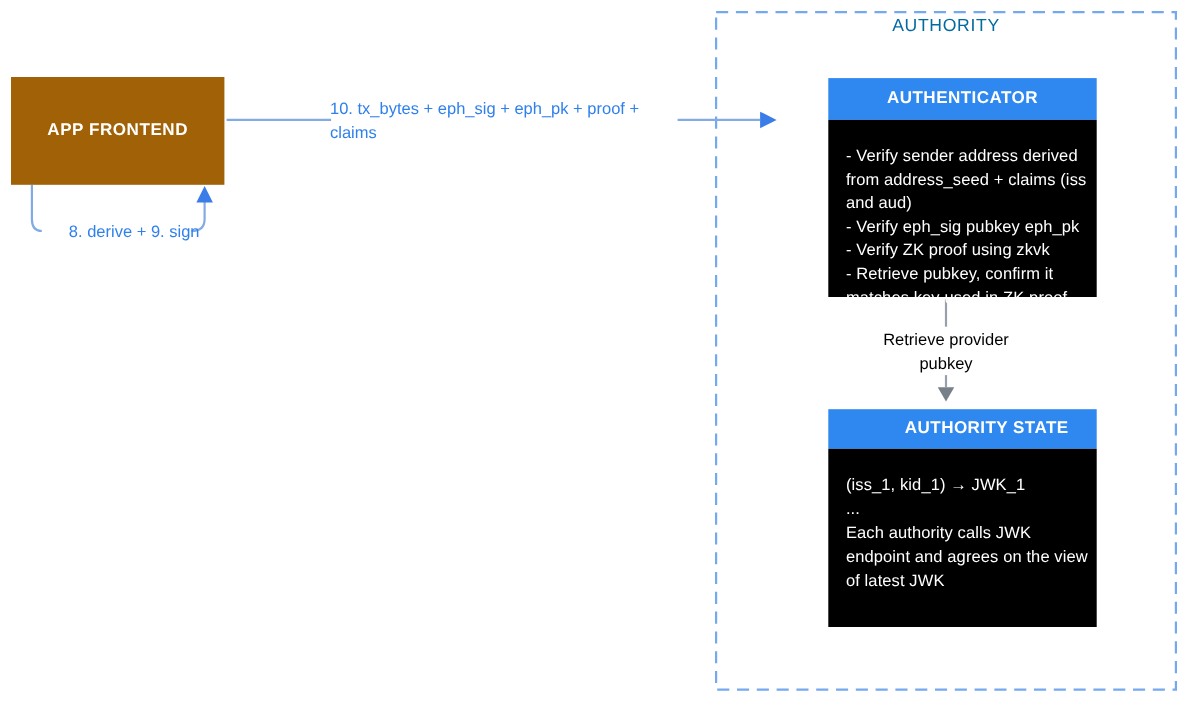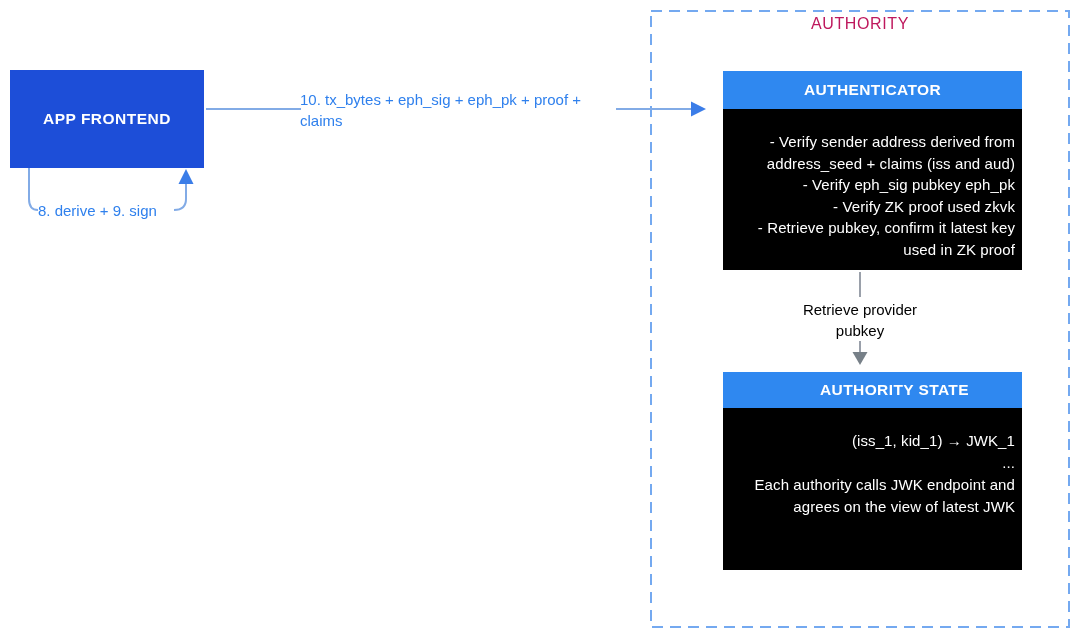--- a/index.html
+++ b/index.html
@@ -18,80 +18,79 @@
     position: absolute;
     left: 0; top: 0;
     width: 1080px; height: 640px;
     pointer-events: none;
   }
 
   
   .app-frontend {
     left: 10px; top: 70px;
     width: 194px; height: 98px;
-    background: #1d4ed8;
+    background: #a16207;
     color: #ffffff;
     display: flex; align-items: center; justify-content: center;
     font-size: 15.5px; font-weight: 600; letter-spacing: 0.5px;
   }
 
   
   .tx-label {
     left: 300px; top: 89px; width: 320px;
     text-align: left;
     color: #2F80ED;
     font-size: 15px; font-weight: 500;
     line-height: 21px;
   }
   .loop-label {
-    left: 38px; top: 201px; width: 136px;
-    text-align: left;
+    left: 54px; top: 201px; width: 136px;
+    text-align: center;
     color: #2F80ED;
     font-size: 15px; font-weight: 500;
     line-height: 19px;
     white-space: nowrap;
   }
   .retrieve-label {
     left: 780px; top: 299px; width: 160px;
     text-align: center;
     color: #000000;
     font-size: 15px; font-weight: 400;
     line-height: 21px;
   }
 
   
   .authority-title {
     left: 650px; top: 15px; width: 420px;
     text-align: center;
-    color: #be185d;
+    color: #0369a1;
     font-size: 16px; font-weight: 500;
     letter-spacing: 0.6px;
   }
 
   
   .node-box {
-    left: 723px;
-    width: 299px;
-    text-align: right;
+    left: 753px;
+    width: 244px;
   }
   .node-box .node-header {
     height: 38px;
     background: #2F88F0;
     color: #ffffff;
     display: flex; align-items: center; justify-content: center;
     font-size: 15.5px; font-weight: 600; letter-spacing: 0.4px;
   }
   .node-box .node-body {
     background: #000000;
     color: #ffffff;
     font-size: 15px;
     font-weight: 500;
     letter-spacing: 0.1px;
     box-sizing: border-box;
-    padding: 22px 7px 0 3px;
+    padding: 22px 7px 0 16px;
   }
   .authenticator { top: 71px; }
   .authenticator .node-body { height: 161px; line-height: 21.5px; }
   .authority-state { top: 372px; }
   .authority-state .node-header { height: 36px; padding-left: 44px; }
   .authority-state .node-body { height: 162px; line-height: 22px; }
 </style>
 </head>
 <body>
 
@@ -122,22 +121,22 @@
 
   <div class="abs loop-label">8. derive + 9. sign</div>
 
   <div class="abs authority-title">AUTHORITY</div>
 
   <div class="abs node-box authenticator">
     <div class="node-header">AUTHENTICATOR</div>
     <div class="node-body">
       <div>- Verify sender address derived from address_seed + claims (iss and aud)</div>
       <div>- Verify eph_sig pubkey eph_pk</div>
-      <div>- Verify ZK proof used zkvk</div>
-      <div>- Retrieve pubkey, confirm it latest key used in ZK proof</div>
+      <div>- Verify ZK proof using zkvk</div>
+      <div>- Retrieve pubkey, confirm it matches key used in ZK proof</div>
     </div>
   </div>
 
   <div class="abs retrieve-label">Retrieve provider pubkey</div>
 
   <div class="abs node-box authority-state">
     <div class="node-header">AUTHORITY STATE</div>
     <div class="node-body">
       <div>(iss_1, kid_1) → JWK_1</div>
       <div>...</div>

